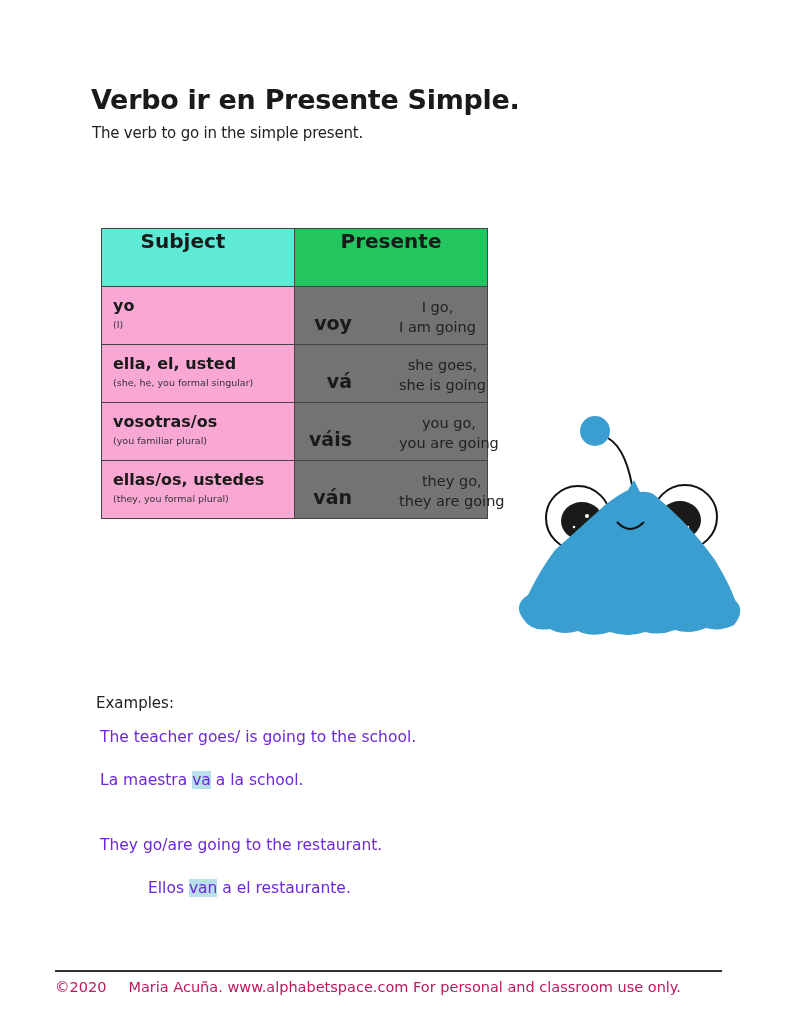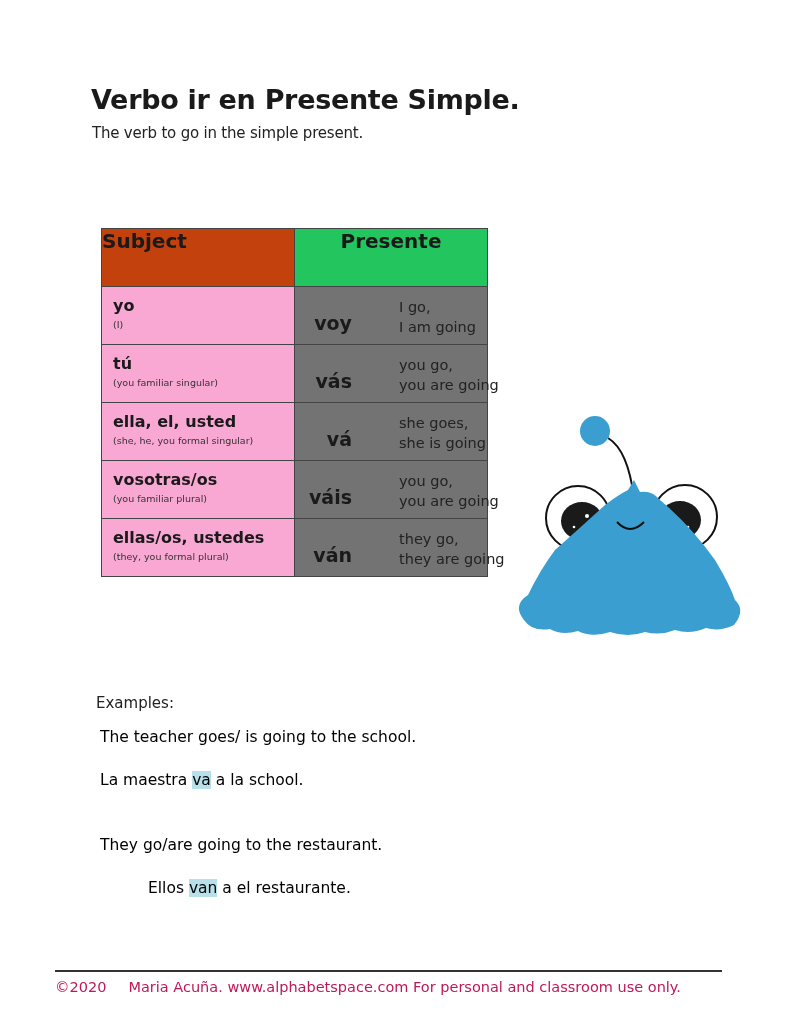--- a/index.html
+++ b/index.html
@@ -3,35 +3,35 @@
 <meta charset="utf-8">
 <style>
   html, body { margin: 0; padding: 0; background: #ffffff; }
   body { width: 791px; height: 1024px; position: relative; overflow: hidden; font-family: "DejaVu Sans", sans-serif; color: #1a1a1a; }
   .title { position: absolute; left: 91px; top: 84px; font-size: 27px; font-weight: bold; letter-spacing: -0.3px; }
   .subtitle { position: absolute; left: 92px; top: 124px; font-size: 15px; color: #222; letter-spacing: -0.2px; }
 
   .conj-table { position: absolute; left: 101px; top: 228px; width: 387px; border-collapse: collapse; }
   .conj-table td, .conj-table th { border: 1.5px solid #444; padding: 0; vertical-align: top; }
   .conj-table th { height: 57px; font-size: 20px; font-weight: bold; }
-  .th-subject { width: 162px; background: #c2410c; text-align: left; padding-right: 30px !important; }
+  .th-subject { width: 162px; background: #5eead4; text-align: center; padding-right: 30px !important; }
   .th-presente { background: #22c55e; text-align: center; }
   .conj-table tr.row td { height: 57px; }
   .subj-cell { background: #f9a8d4; position: relative; }
   .subj-name { position: absolute; left: 11px; top: 9px; font-size: 16px; font-weight: bold; }
   .subj-gloss { position: absolute; left: 11px; top: 32px; font-size: 9.5px; color: #333; white-space: nowrap; }
   .row-nos .subj-gloss { top: 7px; }
   .pres-cell { background: #737373; position: relative; }
   .verb { position: absolute; right: 135px; top: 25px; font-size: 19px; font-weight: bold; }
-  .meaning { position: absolute; left: 104px; top: 10px; font-size: 14.5px; line-height: 20px; color: #222; white-space: nowrap; }
+  .meaning { position: absolute; left: 104px; top: 10px; font-size: 14.5px; line-height: 20px; color: #222; white-space: nowrap; text-align: center; }
 
   .mascot { position: absolute; left: 510px; top: 410px; width: 240px; height: 230px; }
 
   .examples-label { position: absolute; left: 96px; top: 694px; font-size: 15px; color: #222; }
-  .ex { position: absolute; left: 100px; font-size: 15.5px; color: #000000; }
+  .ex { position: absolute; left: 100px; font-size: 15.5px; color: #6d28d9; }
   .ex1 { top: 728px; } .ex2 { top: 771px; } .ex3 { top: 836px; } .ex4 { top: 879px; margin-left: 48px; }
   .hl { background: #b8e0ea; }
 
   .footer-rule { position: absolute; left: 55px; top: 970px; width: 667px; height: 1.5px; background: #333; }
   .footer { position: absolute; left: 55px; top: 979px; font-size: 14.5px; color: #be185d; white-space: nowrap; }
   .footer .copy { margin-right: 22px; }
 </style>
 </head>
 <body>
 
@@ -45,30 +45,20 @@
     <th class="th-presente">Presente</th>
   </tr>
   <tr class="row">
     <td class="subj-cell">
       <span class="subj-name">yo</span>
       <span class="subj-gloss">(I)</span>
     </td>
     <td class="pres-cell">
       <span class="verb">voy</span>
       <span class="meaning"><span>I go,</span><br><span>I am going</span></span>
-    </td>
-  </tr>
-  <tr class="row">
-    <td class="subj-cell">
-      <span class="subj-name">tú</span>
-      <span class="subj-gloss">(you familiar singular)</span>
-    </td>
-    <td class="pres-cell">
-      <span class="verb">vás</span>
-      <span class="meaning"><span>you go,</span><br><span>you are going</span></span>
     </td>
   </tr>
   <tr class="row">
     <td class="subj-cell">
       <span class="subj-name">ella, el, usted</span>
       <span class="subj-gloss">(she, he, you formal singular)</span>
     </td>
     <td class="pres-cell">
       <span class="verb">vá</span>
       <span class="meaning"><span>she goes,</span><br><span>she is going</span></span>

